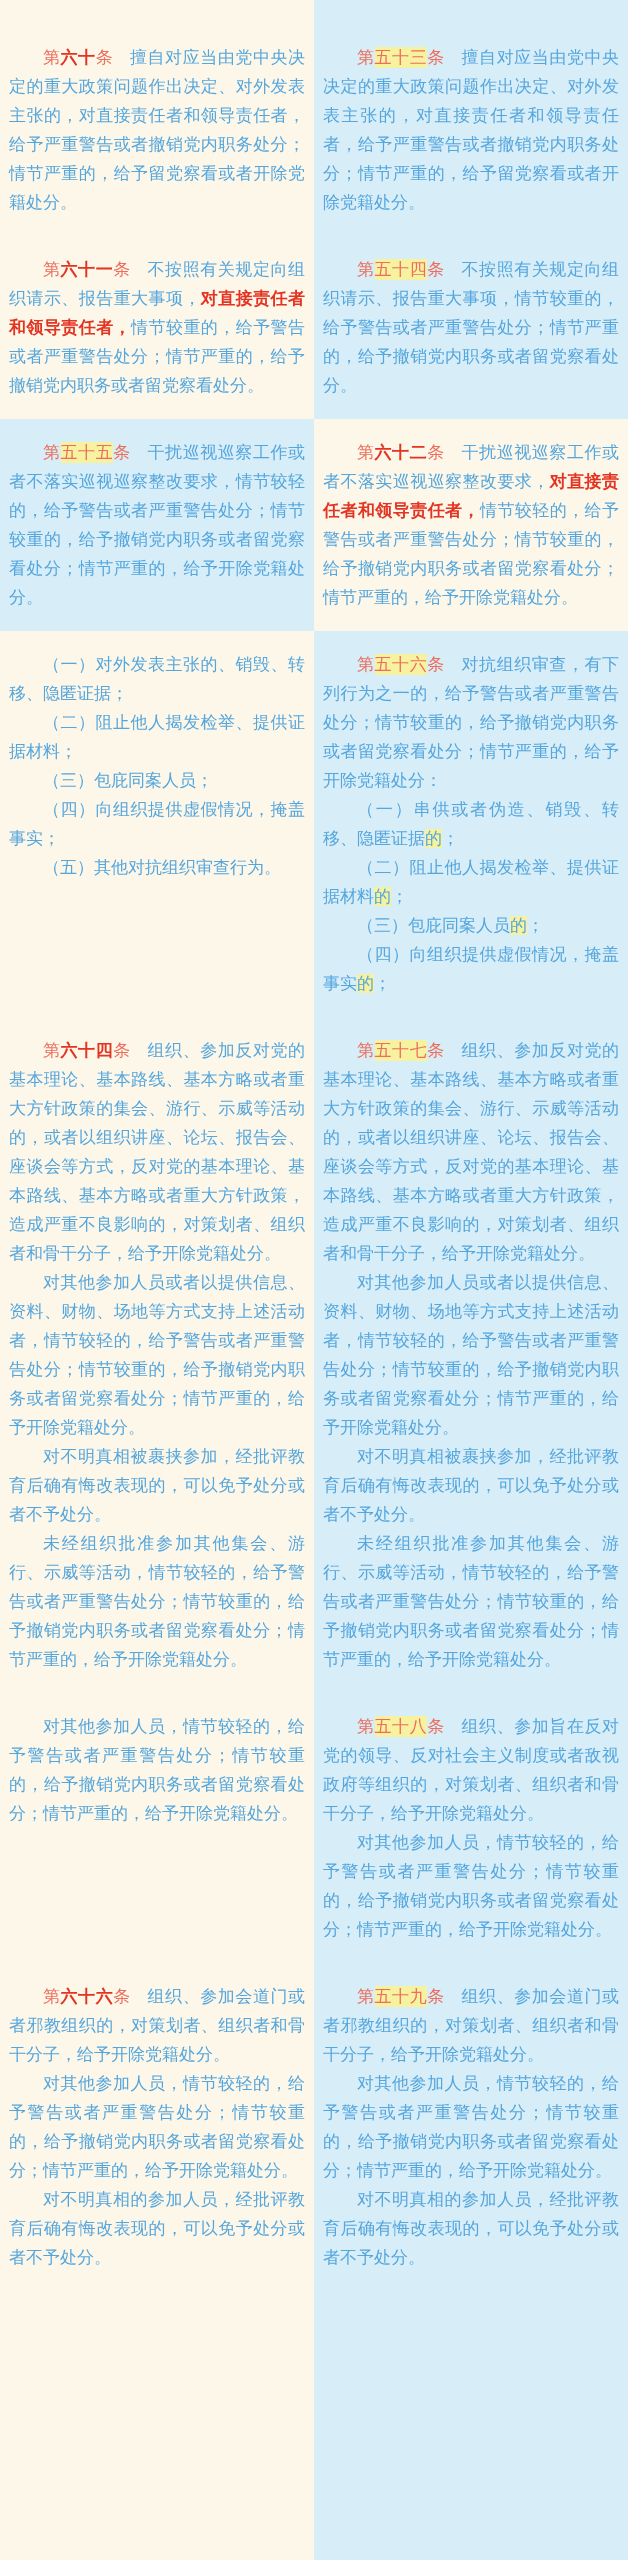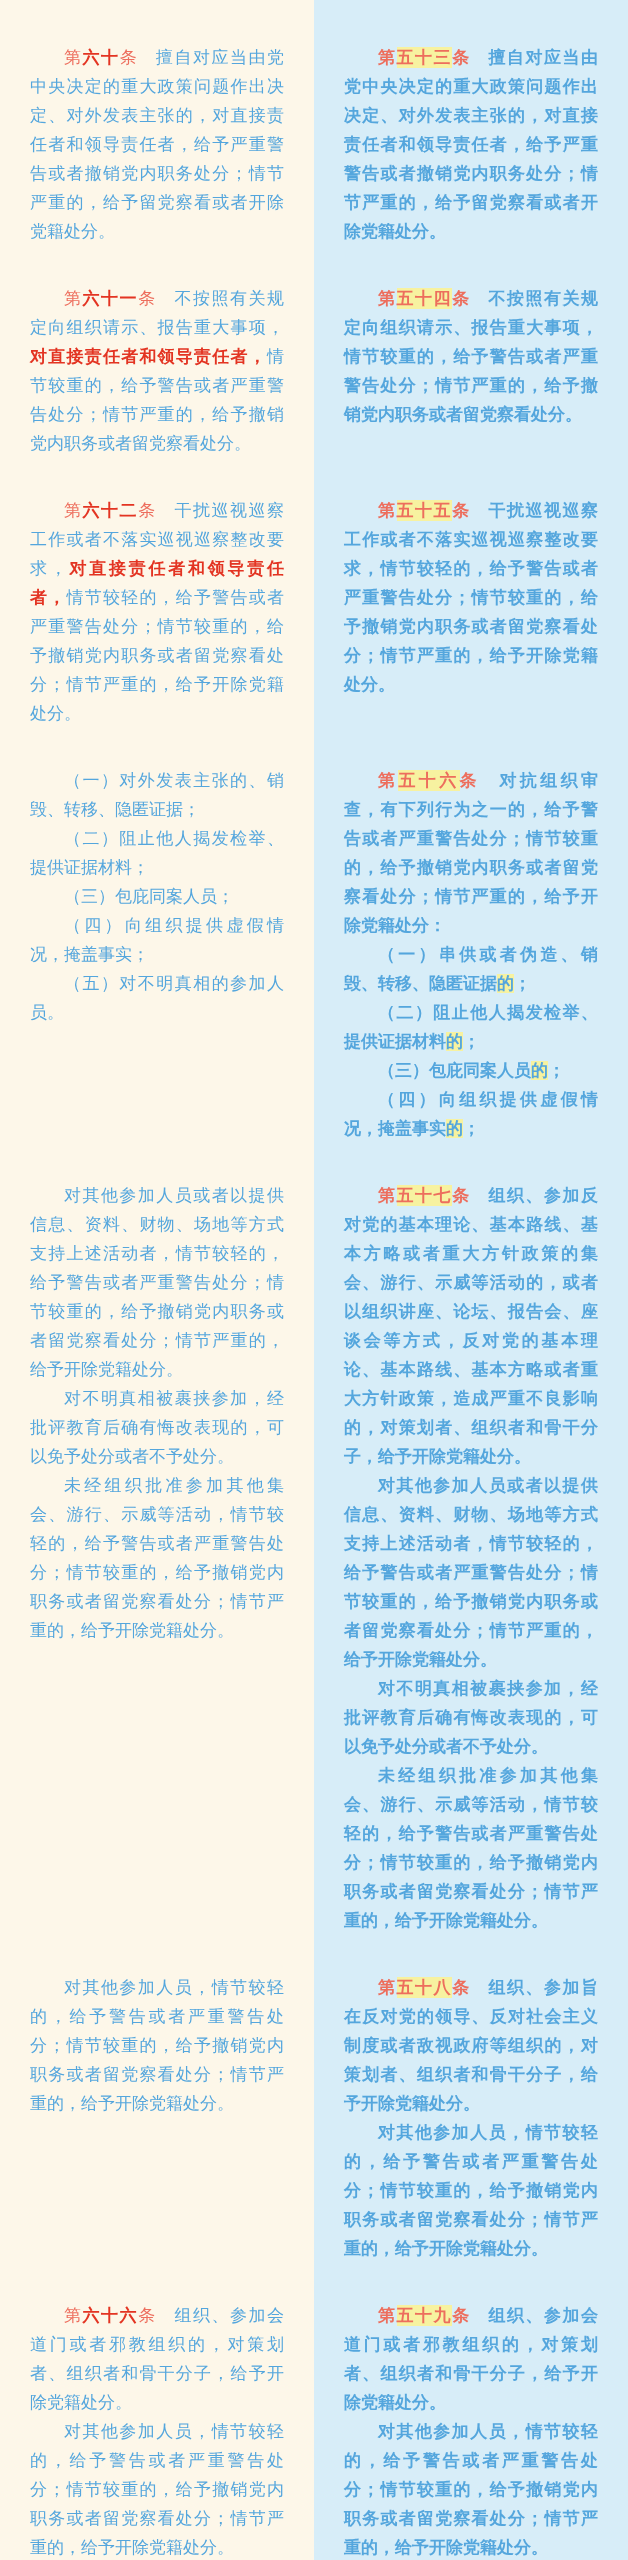--- a/index.html
+++ b/index.html
@@ -17,25 +17,25 @@
     background:#fff;
   }
   .grid{
     display:grid;
     grid-template-columns:314px 314px;
     grid-template-rows:repeat(6,auto) 1fr;
     min-height:2560px;
     width:628px;
   }
   .cell{
-    padding:19px 30px;
+    padding:19px 9px;
     box-sizing:border-box;
   }
   .cell.left{background:var(--left-bg);}
-  .cell.right{background:var(--right-bg);font-weight:bold;}
+  .cell.right{background:var(--right-bg);}
   .cell.row-first{padding-top:43px;}
   .cell p{
     margin:0;
     font-size:17px;
     line-height:29px;
     color:var(--blue);
     text-indent:2em;
     text-align:justify;
     text-justify:inter-ideograph;
     word-break:break-all;
@@ -57,41 +57,42 @@
     </section>
     <section class="cell right row-first">
       <p><span class="seg-marker">第</span><span class="seg-hlnum">五十三</span><span class="seg-marker">条</span><span class="h-gap"></span><span class="seg-n">擅自对应当由党中央决定的重大政策问题作出决定、对外发表主张的，对直接责任者和领导责任者，给予严重警告或者撤销党内职务处分；情节严重的，给予留党察看或者开除党籍处分。</span></p>
     </section>
     <section class="cell left">
       <p><span class="seg-marker">第</span><span class="seg-num">六十一</span><span class="seg-marker">条</span><span class="h-gap"></span><span class="seg-n">不按照有关规定向组织请示、报告重大事项，</span><span class="seg-b">对直接责任者和领导责任者，</span><span class="seg-n">情节较重的，给予警告或者严重警告处分；情节严重的，给予撤销党内职务或者留党察看处分。</span></p>
     </section>
     <section class="cell right">
       <p><span class="seg-marker">第</span><span class="seg-hlnum">五十四</span><span class="seg-marker">条</span><span class="h-gap"></span><span class="seg-n">不按照有关规定向组织请示、报告重大事项，情节较重的，给予警告或者严重警告处分；情节严重的，给予撤销党内职务或者留党察看处分。</span></p>
     </section>
+    <section class="cell right">
+      <p><span class="seg-marker">第</span><span class="seg-hlnum">五十五</span><span class="seg-marker">条</span><span class="h-gap"></span><span class="seg-n">干扰巡视巡察工作或者不落实巡视巡察整改要求，情节较轻的，给予警告或者严重警告处分；情节较重的，给予撤销党内职务或者留党察看处分；情节严重的，给予开除党籍处分。</span></p>
+    </section>
     <section class="cell left">
       <p><span class="seg-marker">第</span><span class="seg-num">六十二</span><span class="seg-marker">条</span><span class="h-gap"></span><span class="seg-n">干扰巡视巡察工作或者不落实巡视巡察整改要求，</span><span class="seg-b">对直接责任者和领导责任者，</span><span class="seg-n">情节较轻的，给予警告或者严重警告处分；情节较重的，给予撤销党内职务或者留党察看处分；情节严重的，给予开除党籍处分。</span></p>
-    </section>
-    <section class="cell right">
-      <p><span class="seg-marker">第</span><span class="seg-hlnum">五十五</span><span class="seg-marker">条</span><span class="h-gap"></span><span class="seg-n">干扰巡视巡察工作或者不落实巡视巡察整改要求，情节较轻的，给予警告或者严重警告处分；情节较重的，给予撤销党内职务或者留党察看处分；情节严重的，给予开除党籍处分。</span></p>
     </section>
     <section class="cell left">
       <p><span class="seg-n">（一）对外发表主张的、销毁、转移、隐匿证据；</span></p>
       <p><span class="seg-n">（二）阻止他人揭发检举、提供证据材料；</span></p>
       <p><span class="seg-n">（三）包庇同案人员；</span></p>
       <p><span class="seg-n">（四）向组织提供虚假情况，掩盖事实；</span></p>
-      <p><span class="seg-n">（五）对不明真相的参加人员。</span></p>
+      <p><span class="seg-n">（五）其他对抗组织审查行为。</span></p>
     </section>
     <section class="cell right">
       <p><span class="seg-marker">第</span><span class="seg-hlnum">五十六</span><span class="seg-marker">条</span><span class="h-gap"></span><span class="seg-n">对抗组织审查，有下列行为之一的，给予警告或者严重警告处分；情节较重的，给予撤销党内职务或者留党察看处分；情节严重的，给予开除党籍处分：</span></p>
       <p><span class="seg-n">（一）串供或者伪造、销毁、转移、隐匿证据</span><span class="seg-hl">的</span><span class="seg-n">；</span></p>
       <p><span class="seg-n">（二）阻止他人揭发检举、提供证据材料</span><span class="seg-hl">的</span><span class="seg-n">；</span></p>
       <p><span class="seg-n">（三）包庇同案人员</span><span class="seg-hl">的</span><span class="seg-n">；</span></p>
       <p><span class="seg-n">（四）向组织提供虚假情况，掩盖事实</span><span class="seg-hl">的</span><span class="seg-n">；</span></p>
     </section>
     <section class="cell left">
+      <p><span class="seg-marker">第</span><span class="seg-num">六十四</span><span class="seg-marker">条</span><span class="h-gap"></span><span class="seg-n">组织、参加反对党的基本理论、基本路线、基本方略或者重大方针政策的集会、游行、示威等活动的，或者以组织讲座、论坛、报告会、座谈会等方式，反对党的基本理论、基本路线、基本方略或者重大方针政策，造成严重不良影响的，对策划者、组织者和骨干分子，给予开除党籍处分。</span></p>
       <p><span class="seg-n">对其他参加人员或者以提供信息、资料、财物、场地等方式支持上述活动者，情节较轻的，给予警告或者严重警告处分；情节较重的，给予撤销党内职务或者留党察看处分；情节严重的，给予开除党籍处分。</span></p>
       <p><span class="seg-n">对不明真相被裹挟参加，经批评教育后确有悔改表现的，可以免予处分或者不予处分。</span></p>
       <p><span class="seg-n">未经组织批准参加其他集会、游行、示威等活动，情节较轻的，给予警告或者严重警告处分；情节较重的，给予撤销党内职务或者留党察看处分；情节严重的，给予开除党籍处分。</span></p>
     </section>
     <section class="cell right">
       <p><span class="seg-marker">第</span><span class="seg-hlnum">五十七</span><span class="seg-marker">条</span><span class="h-gap"></span><span class="seg-n">组织、参加反对党的基本理论、基本路线、基本方略或者重大方针政策的集会、游行、示威等活动的，或者以组织讲座、论坛、报告会、座谈会等方式，反对党的基本理论、基本路线、基本方略或者重大方针政策，造成严重不良影响的，对策划者、组织者和骨干分子，给予开除党籍处分。</span></p>
       <p><span class="seg-n">对其他参加人员或者以提供信息、资料、财物、场地等方式支持上述活动者，情节较轻的，给予警告或者严重警告处分；情节较重的，给予撤销党内职务或者留党察看处分；情节严重的，给予开除党籍处分。</span></p>
       <p><span class="seg-n">对不明真相被裹挟参加，经批评教育后确有悔改表现的，可以免予处分或者不予处分。</span></p>
       <p><span class="seg-n">未经组织批准参加其他集会、游行、示威等活动，情节较轻的，给予警告或者严重警告处分；情节较重的，给予撤销党内职务或者留党察看处分；情节严重的，给予开除党籍处分。</span></p>
     </section>

